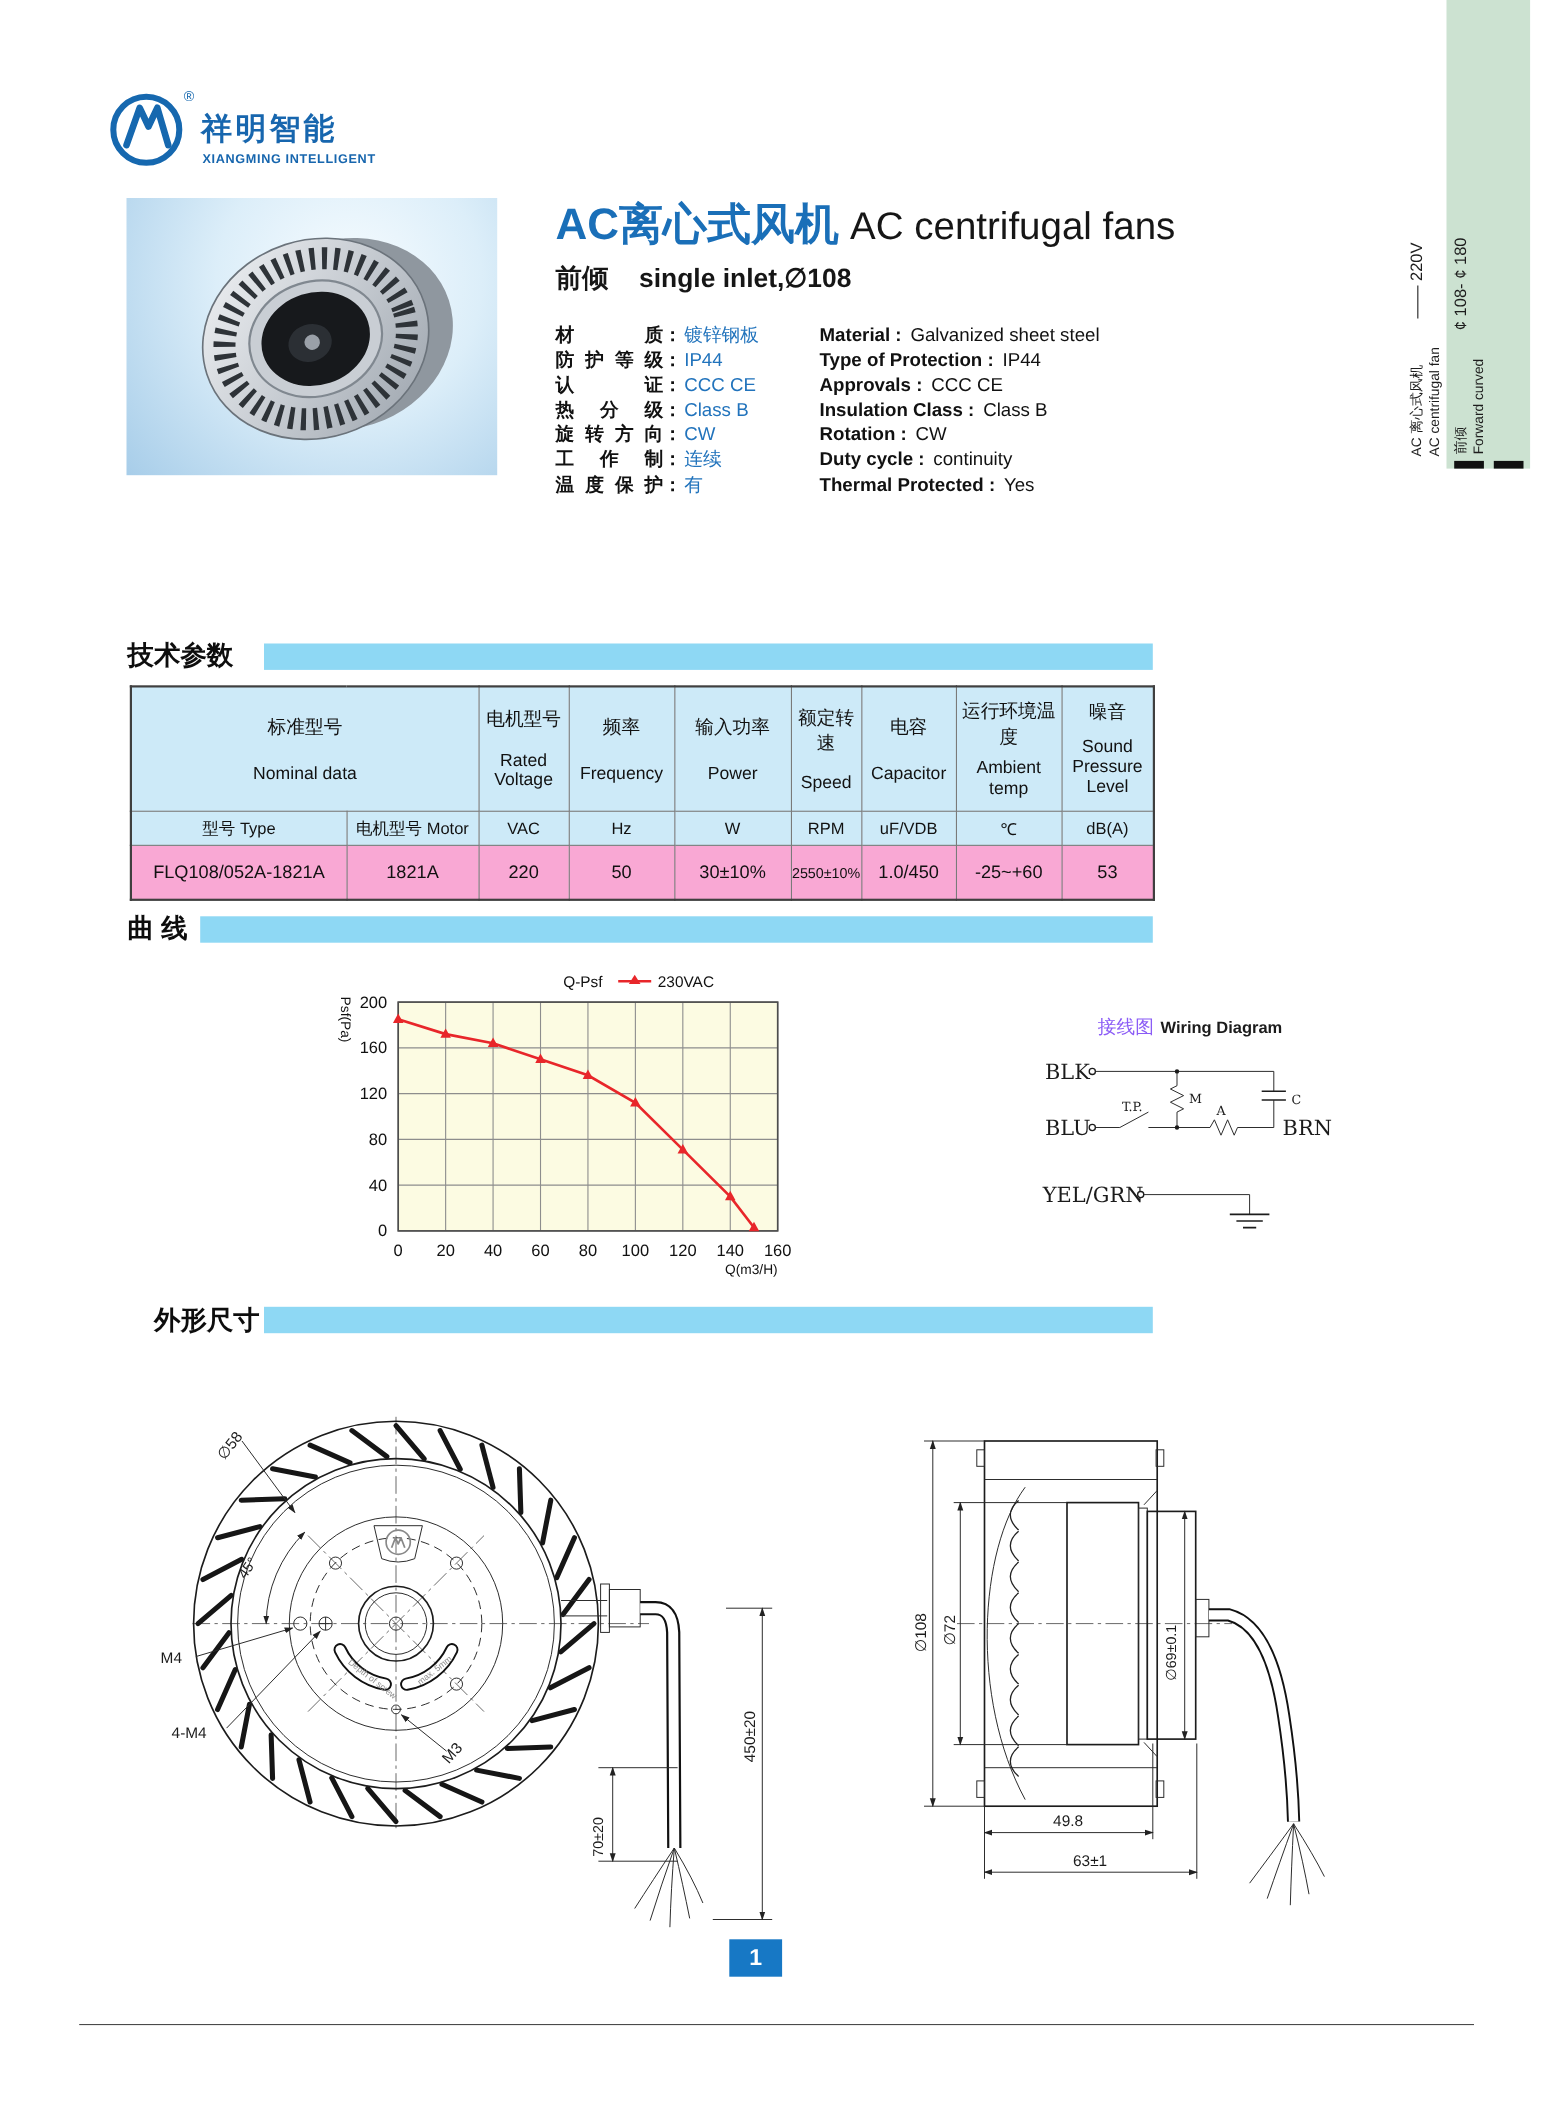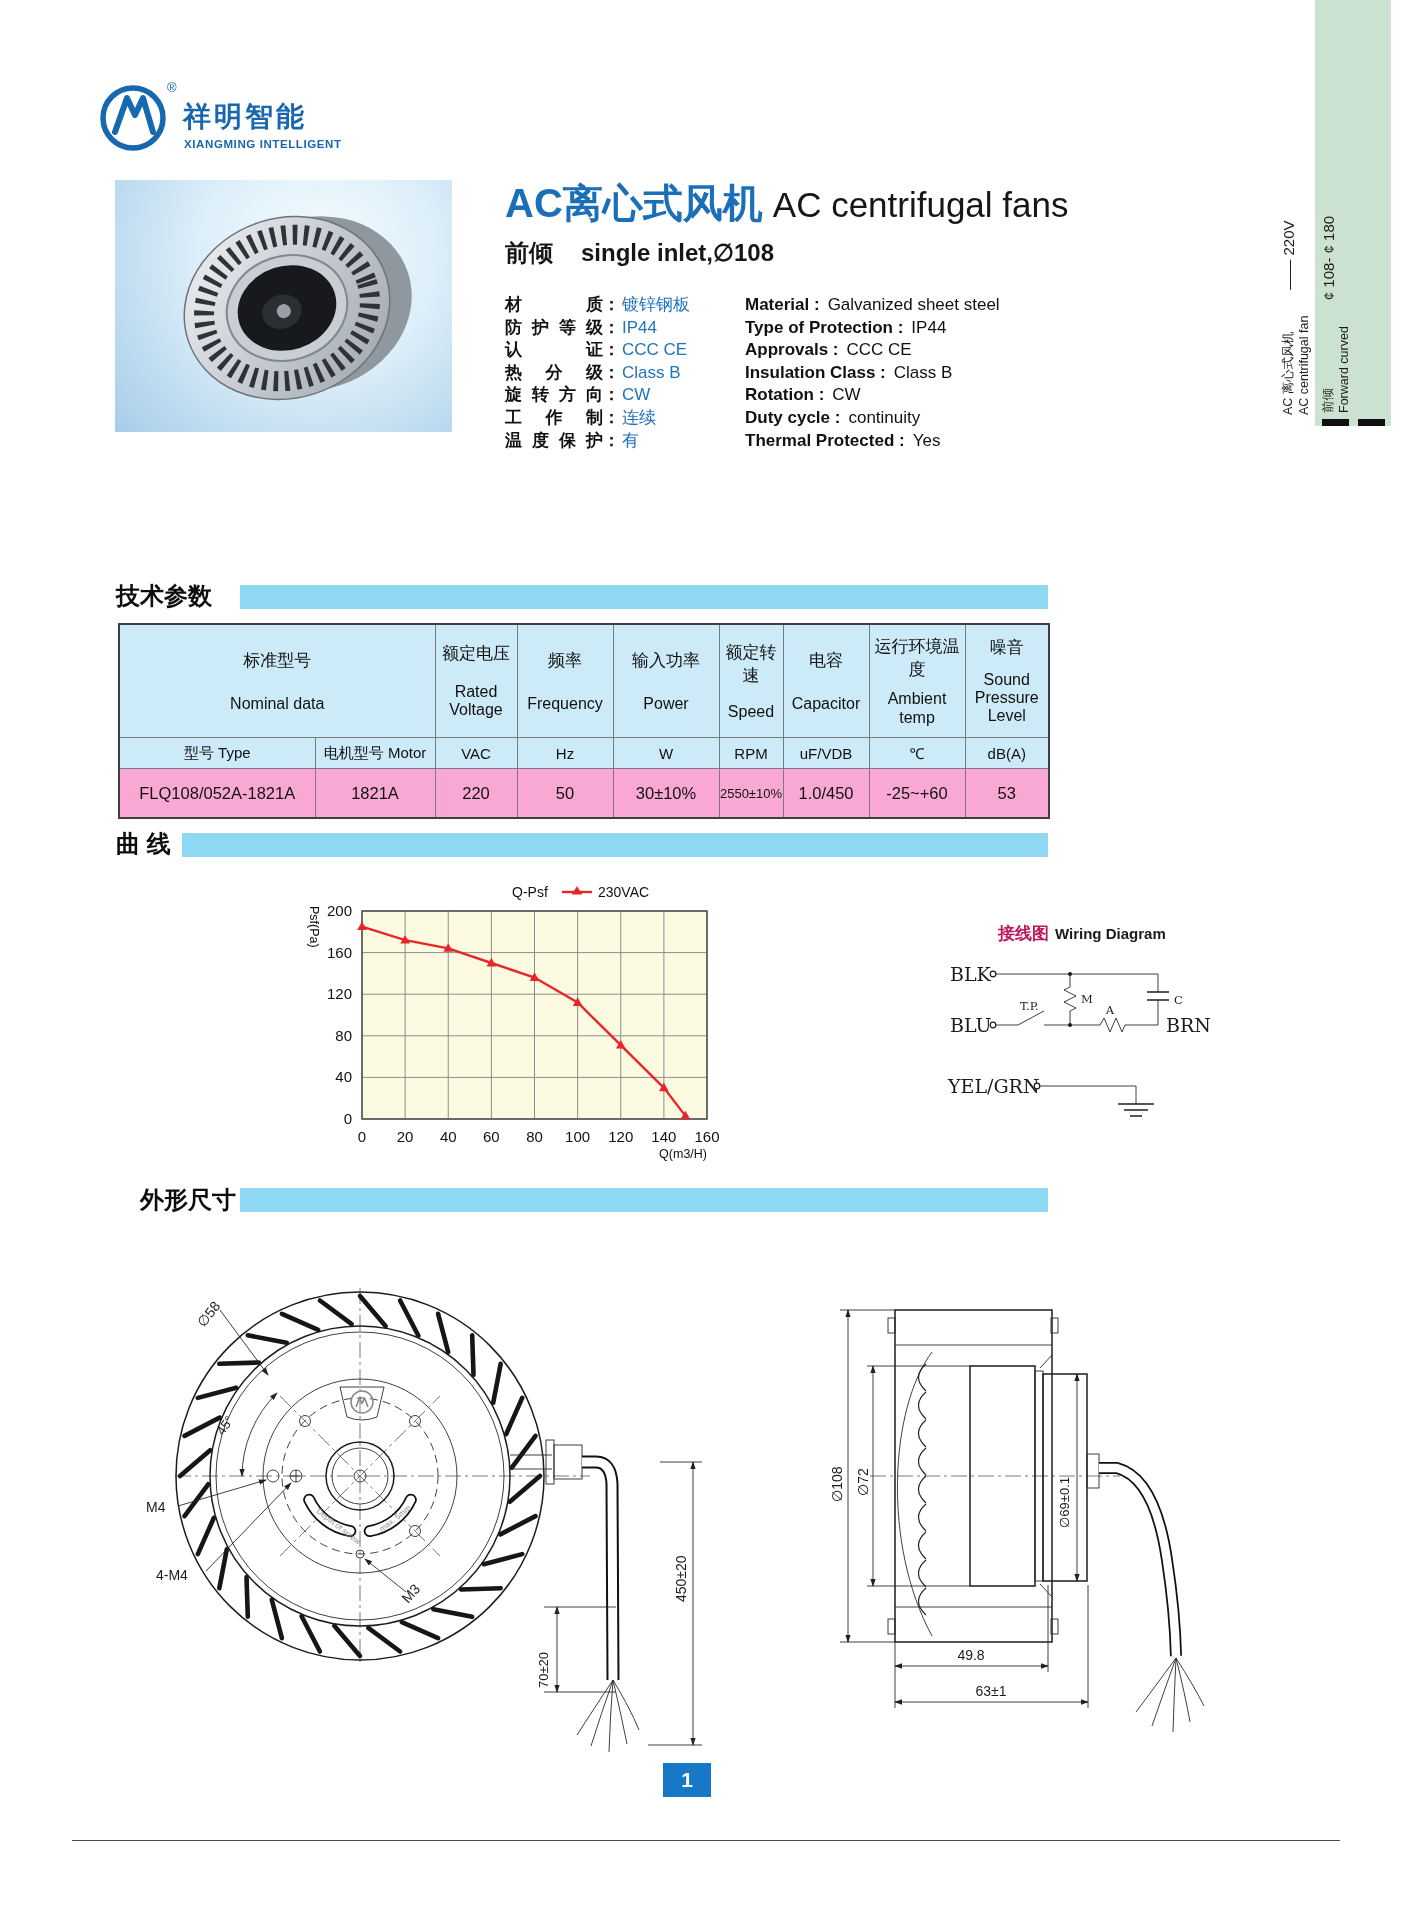--- a/index.html
+++ b/index.html
@@ -47,21 +47,21 @@
   .hc .cn{font-size:17px;}
   .hc .en{font-size:16px;line-height:1.15;}
   td.rpmcell{font-size:13px !important;}
   
   .chart-svg{position:absolute;left:240px;top:866px;width:500px;height:320px;}
   .chart-svg .tick{font-size:15px;fill:#111;font-family:"Liberation Sans",sans-serif;}
   .chart-svg .ctitle{font-size:14px;fill:#111;font-family:"Liberation Sans",sans-serif;}
   .chart-svg .alabel{font-size:12.5px;fill:#111;font-family:"Liberation Sans",sans-serif;}
   
   .wiring-title{position:absolute;left:998px;top:922px;font-size:17px;white-space:nowrap;}
-  .wiring-title .w-cn{color:#be185d;font-weight:bold;}
+  .wiring-title .w-cn{color:#8b5cf6;font-weight:normal;}
   .wiring-title .w-en{color:#1b1b1b;font-size:15px;font-weight:bold;margin-left:6px;}
   .wiring-svg{position:absolute;left:940px;top:952px;width:340px;height:185px;}
   .wiring-svg .wlab{font-family:"DejaVu Serif",serif;font-size:19px;fill:#1b1b1b;}
   .wiring-svg .wsm{font-family:"DejaVu Serif",serif;font-size:11.5px;fill:#1b1b1b;}
   
   .draw-svg{position:absolute;left:120px;top:1240px;width:1180px;height:560px;}
   .draw-svg .dim{font-size:14px;fill:#1c1c1c;font-family:"Liberation Sans",sans-serif;}
   .draw-svg .dims{font-size:13px;fill:#1c1c1c;font-family:"Liberation Sans",sans-serif;}
   .draw-svg .note{font-size:8px;fill:#8d8d8d;font-family:"Liberation Sans",sans-serif;}
   .thin{stroke:#2a2a2a;stroke-width:0.9;fill:none;}
@@ -229,21 +229,21 @@
     <tbody>
         <tr class="h1">
       <td colspan="2">
         <div class="hc">
               <span class="cn">标准型号</span>
               <span class="en">Nominal data</span>
             </div>
           </td>
       <td>
             <div class="hc">
-              <span class="cn">额定电压</span>
+              <span class="cn">电机型号</span>
               <span class="en">Rated Voltage</span>
             </div>
           </td>
       <td>
             <div class="hc">
               <span class="cn">频率</span>
               <span class="en">Frequency</span>
             </div>
           </td>
       <td>

